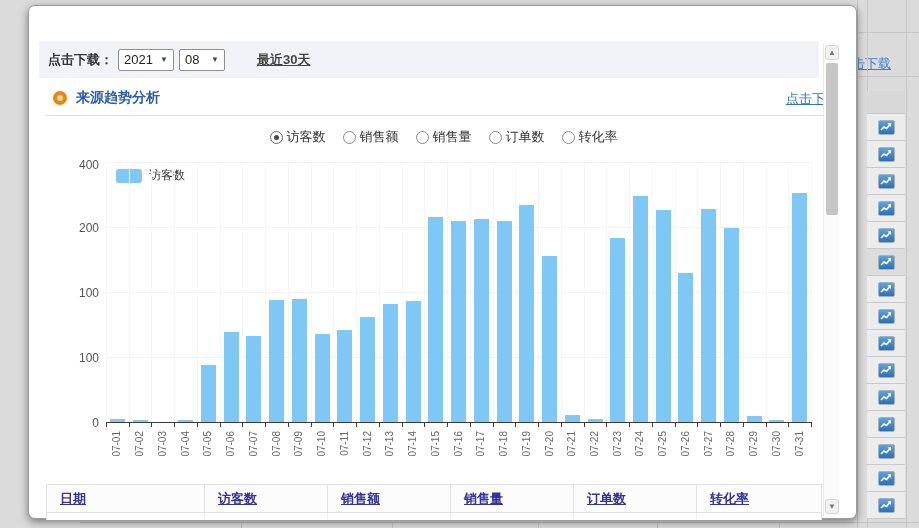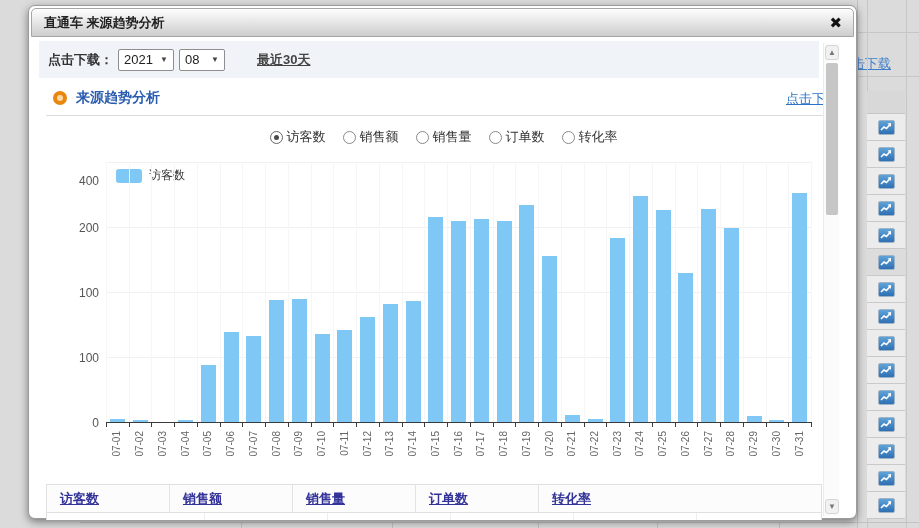--- a/index.html
+++ b/index.html
@@ -225,24 +225,20 @@
         <div class="bg-bottom-v" style="left: 241px;"></div>
         <div class="bg-bottom-v" style="left: 392px;"></div>
         <div class="bg-bottom-v" style="left: 538px;"></div>
         <div class="bg-bottom-v" style="left: 657px;"></div>
         <div class="bg-bottom-v" style="left: 779px;"></div>
       </div>
   </div>
 
   <div class="dialog">
 
-    <div class="titlebar">
-      <span class="title">直通车 来源趋势分析</span>
-      <span class="close">✖</span>
-    </div>
 
     <div class="month-row">
       <span class="month-label">点击下载：</span>
       <span class="select-box w-year">
         <span>2021</span>
         <span class="sel-arrow">▼</span>
       </span>
       <span class="select-box w-month">
         <span>08</span>
         <span class="sel-arrow">▼</span>
@@ -286,21 +282,21 @@
         <span class="legend-label">访客数</span>
       </div>
     <div class="ylab" style="left: 2px; top: 265px;">0</div>
         <div class="hgrid" style="left: 47px; top: 206px; width: 705px;"></div>
         <div class="ylab" style="left: 2px; top: 200px;">100</div>
         <div class="hgrid" style="left: 47px; top: 141px; width: 705px;"></div>
         <div class="ylab" style="left: 2px; top: 135px;">100</div>
         <div class="hgrid" style="left: 47px; top: 76px; width: 705px;"></div>
         <div class="ylab" style="left: 2px; top: 70px;">200</div>
         <div class="hgrid" style="left: 47px; top: 11px; width: 705px;"></div>
-        <div class="ylab" style="left: 2px; top: 23px;">400</div>
+        <div class="ylab" style="left: 2px; top: 7px;">400</div>
         <div class="vgrid" style="left: 47px; top: 11px; height: 260px;"></div>
         <div class="tick" style="left: 47px; top: 271px;"></div>
         <div class="vgrid" style="left: 69.7419px; top: 11px; height: 260px;"></div>
         <div class="tick" style="left: 69.7419px; top: 271px;"></div>
         <div class="vgrid" style="left: 92.4839px; top: 11px; height: 260px;"></div>
         <div class="tick" style="left: 92.4839px; top: 271px;"></div>
         <div class="vgrid" style="left: 115.226px; top: 11px; height: 260px;"></div>
         <div class="tick" style="left: 115.226px; top: 271px;"></div>
         <div class="vgrid" style="left: 137.968px; top: 11px; height: 260px;"></div>
         <div class="tick" style="left: 137.968px; top: 271px;"></div>
@@ -416,20 +412,21 @@
         <div class="xlab" style="left: 652.4px; top: 294px;">07-28</div>
         <div class="bar" title="07-29: 9" style="left: 687.6px; top: 265px; width: 15px; height: 6px; background: rgb(127, 199, 245);"></div>
         <div class="xlab" style="left: 675.1px; top: 294px;">07-29</div>
         <div class="bar" title="07-30: 3" style="left: 710.4px; top: 269px; width: 15px; height: 2px; background: rgb(127, 199, 245);"></div>
         <div class="xlab" style="left: 697.9px; top: 294px;">07-30</div>
         <div class="bar" title="07-31: 352" style="left: 733.1px; top: 42px; width: 15px; height: 229px; background: rgb(127, 199, 245);"></div>
         <div class="xlab" style="left: 720.6px; top: 294px;">07-31</div>
       </div>
 
     <div class="table-head" id="table-head">
+        <div class="th-cell" style="width: 158px;"><span>日期</span></div>
         <div class="th-cell" style="width: 123px;"><span>访客数</span></div>
         <div class="th-cell" style="width: 123px;"><span>销售额</span></div>
         <div class="th-cell" style="width: 123px;"><span>销售量</span></div>
         <div class="th-cell" style="width: 123px;"><span>订单数</span></div>
         <div class="th-cell" style="width: 122px;"><span>转化率</span></div>
       </div>
     <div class="table-row-partial" id="table-row-partial">
         <div class="tr-cell" style="width: 158px;"></div>
         <div class="tr-cell" style="width: 123px;"></div>
         <div class="tr-cell" style="width: 123px;"></div>

